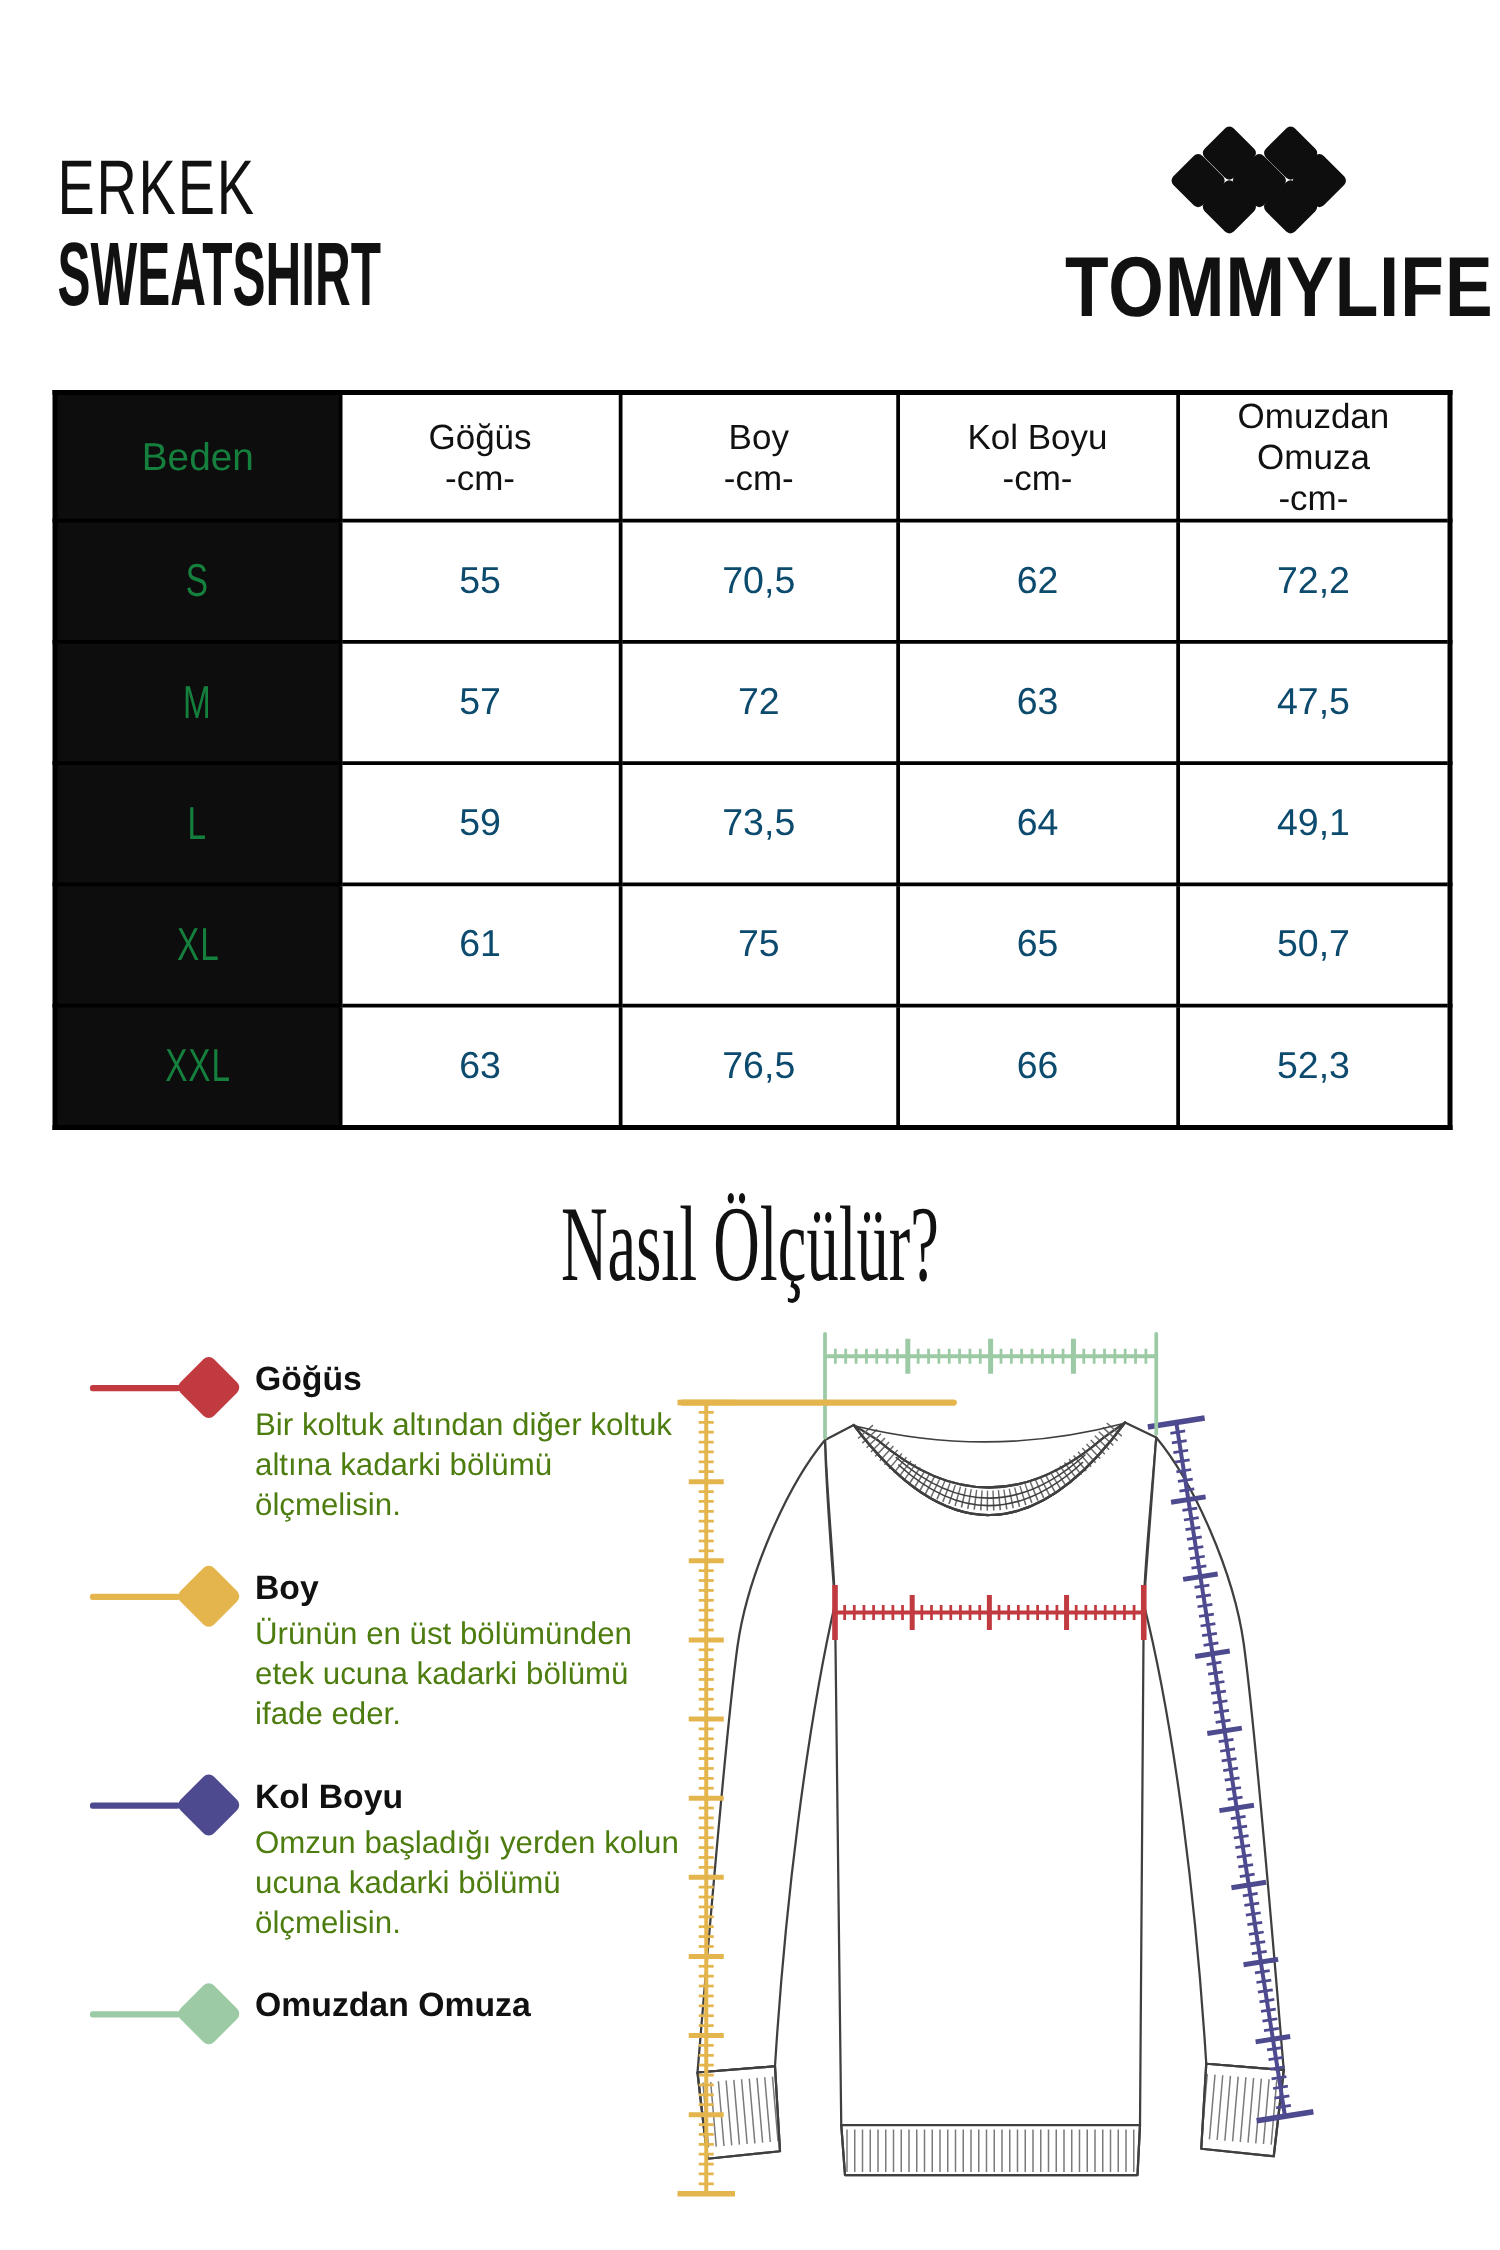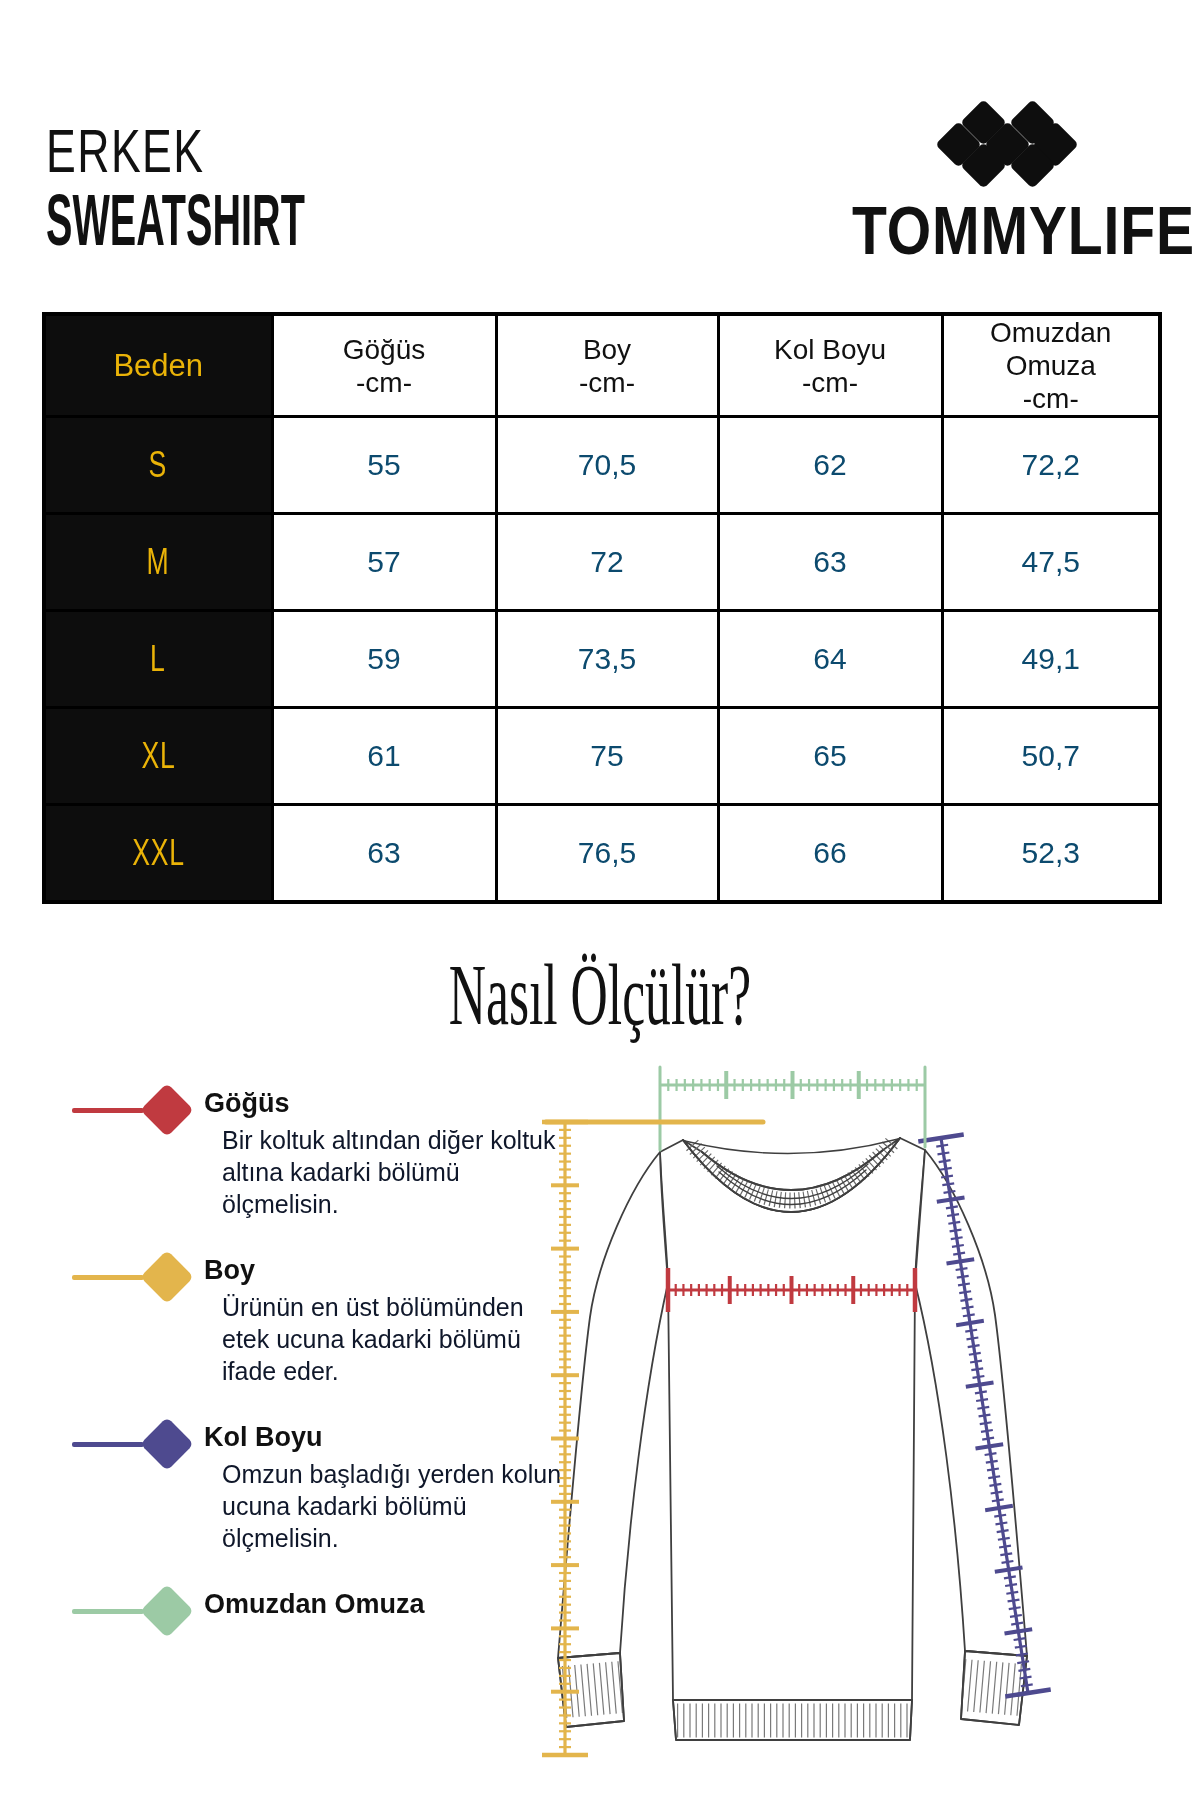--- a/index.html
+++ b/index.html
@@ -21,39 +21,39 @@
   .brand .cond{display:inline-block;transform:scaleX(0.84);transform-origin:left center;letter-spacing:1px;}
 
   
   .size-table{
     position:absolute;left:42px;top:312px;width:1116px;
     border-collapse:collapse;table-layout:fixed;border:4px solid #000;
   }
   .size-table th,.size-table td{border:3px solid #000;text-align:center;vertical-align:middle;padding:0;}
   .size-table thead tr{height:95px;}
   .size-table tbody tr{height:97px;}
-  .size-col{background:#0d0d0d;color:#eab308;}
+  .size-col{background:#0d0d0d;color:#15803d;}
   .col-label{font-size:28px;line-height:33px;font-weight:400;max-width:150px;margin:0 auto;}
   .col-unit{font-size:28px;line-height:33px;font-weight:400;}
   .size-table thead .size-col .col-label{font-size:31px;max-width:none;}
   .size-table tbody td{font-size:30px;color:#0c4a6e;font-weight:400;}
   .size-letter{display:inline-block;transform:scaleX(0.72);transform-origin:center;font-size:37px;font-weight:400;letter-spacing:1px;}
 
   
   .measure-title{position:absolute;left:0;right:0;top:952px;text-align:center;font-size:86px;font-weight:400;line-height:1;white-space:nowrap;font-family:Liberation Serif, serif;}
   .measure-title .cond{display:inline-block;transform:scaleX(0.6);transform-origin:center;}
 
   .legend{position:absolute;left:72px;top:1086px;width:480px;}
   .legend-item{display:flex;flex-direction:row;margin-bottom:33px;}
   .marker{position:relative;width:118px;height:44px;flex:0 0 118px;margin-top:2px;}
   .marker-line{position:absolute;left:0;top:19.5px;width:72px;height:5px;border-radius:2px;}
   .marker-diamond{position:absolute;left:76px;top:3px;width:38px;height:38px;border-radius:6px;transform:rotate(45deg);}
   .legend-text{margin-left:14px;}
   .legend-title{font-size:27px;font-weight:700;color:#111;line-height:34px;}
-  .legend-desc{font-size:25px;font-weight:400;color:#0f172a;line-height:32px;margin-top:4px;width:340px;margin-left:18px;}
+  .legend-desc{font-size:25px;font-weight:400;color:#4d7c0f;line-height:32px;margin-top:4px;width:340px;}
 
   .diagram{position:absolute;left:480px;top:1055px;width:620px;height:720px;}
 </style>
 </head>
 <body>
 
 <div class="cat">
   <span class="cond">ERKEK</span>
 </div>
 <div class="prod">

